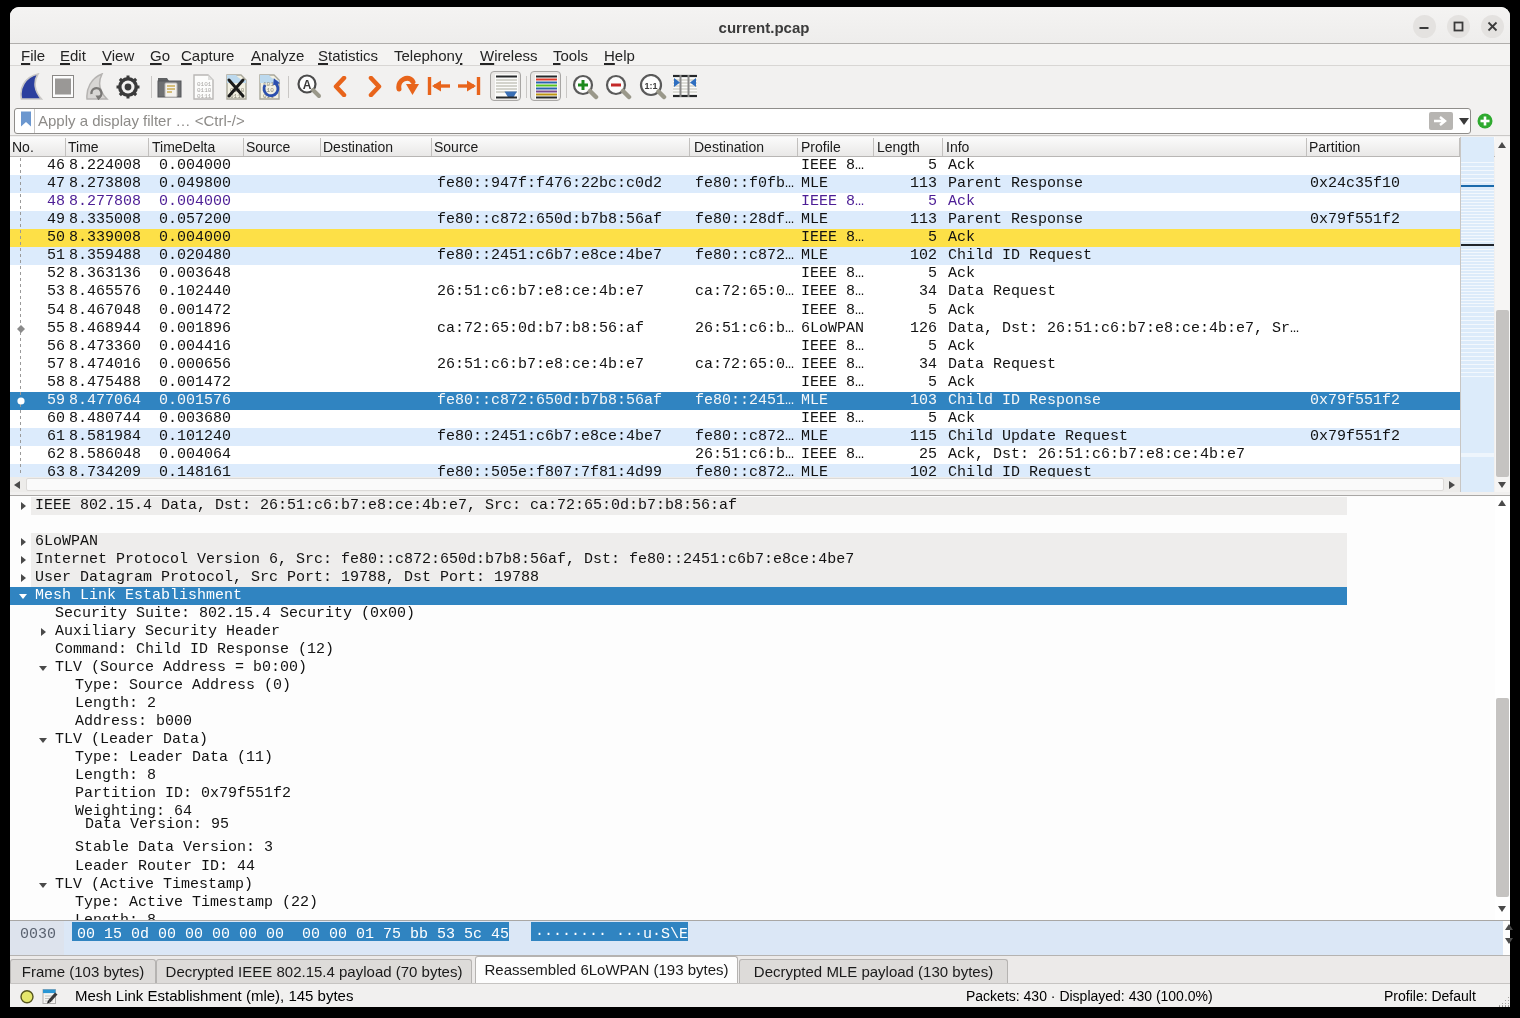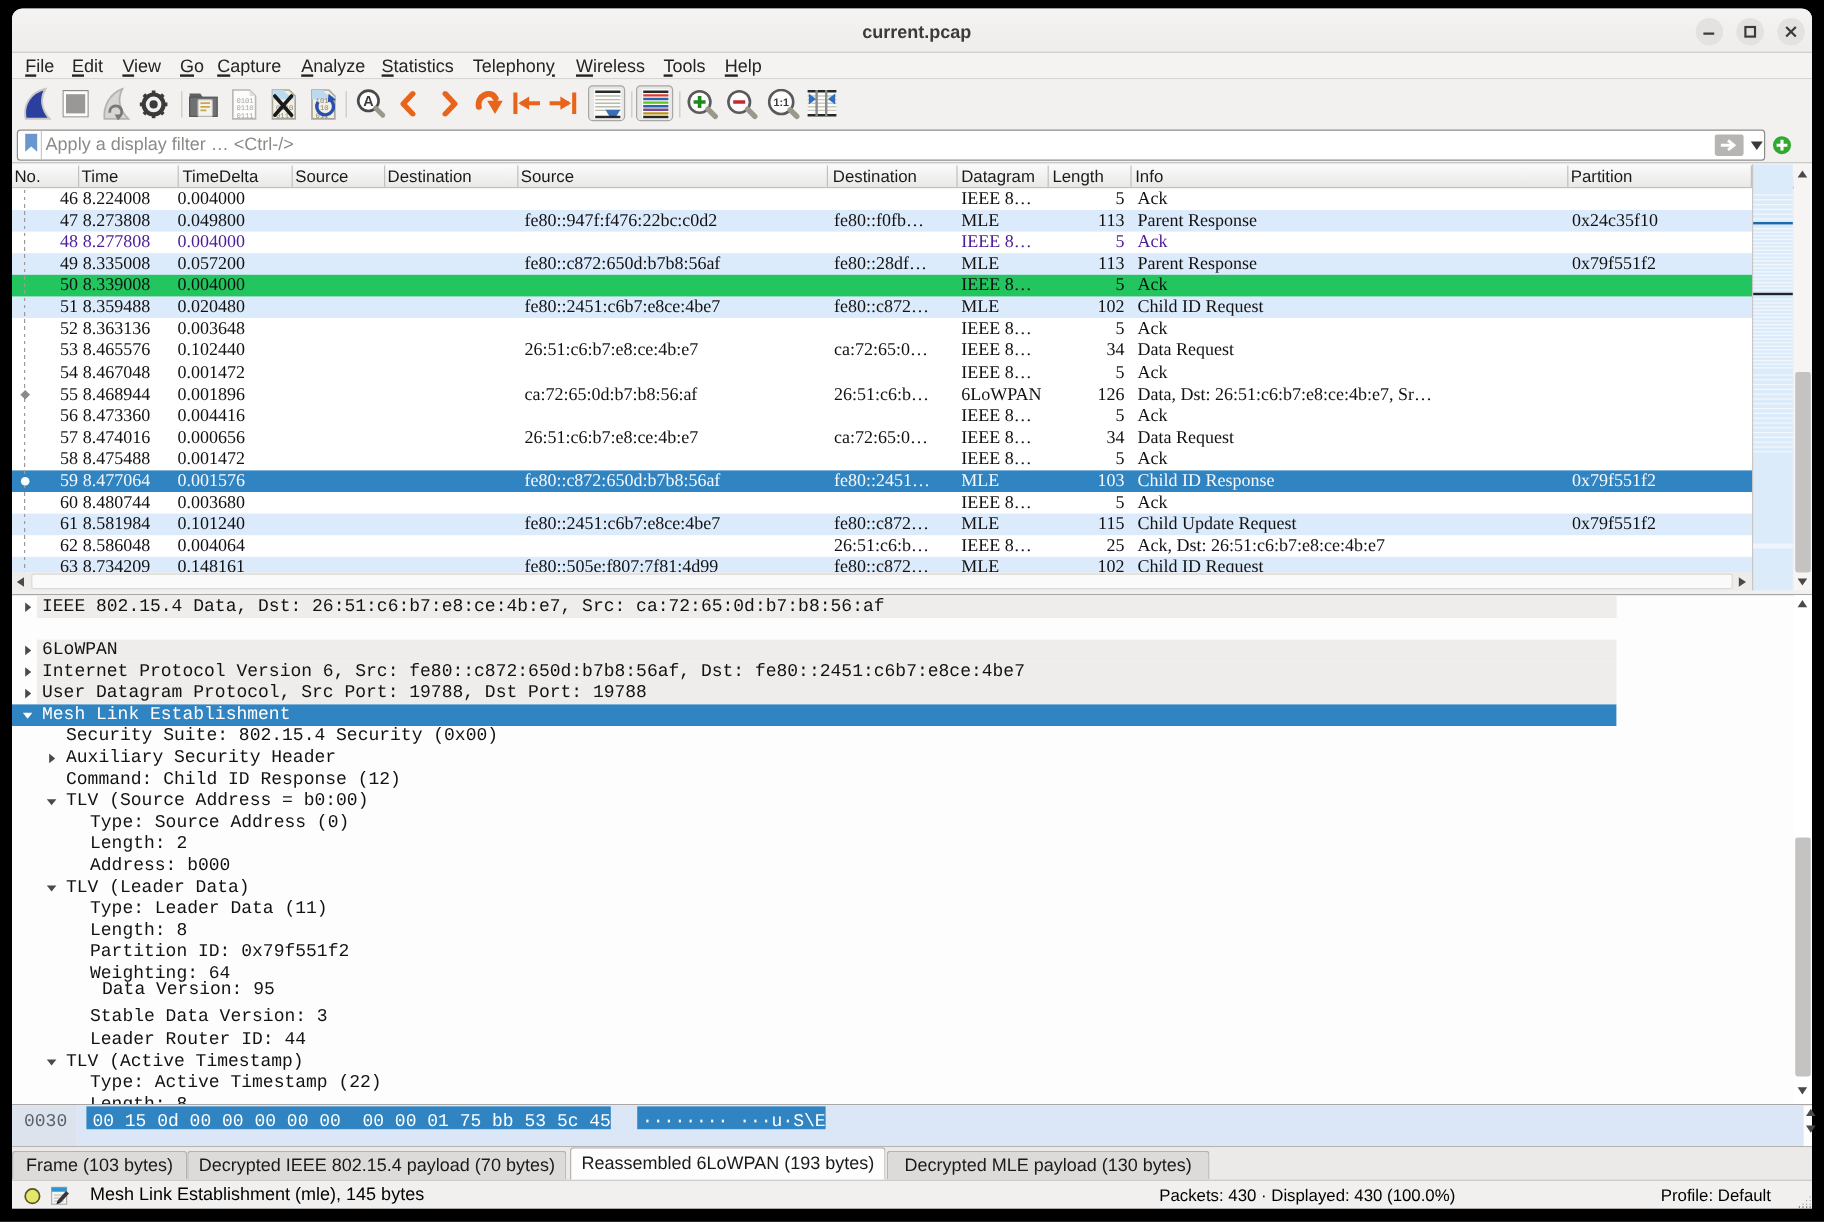--- a/index.html
+++ b/index.html
@@ -21,26 +21,26 @@
 #filterrow{left:10px;top:105px;width:1500px;height:31px;background:#f2f1f0;border-bottom:1px solid #cbc9c7;}
 #filterbox{left:14px;top:108px;width:1457px;height:26px;background:#fff;border:1px solid #8f8d8a;border-radius:3px;}
 #filtertext{left:38px;top:112px;font-size:15px;color:#8d8b88;}
 #fbsep{left:34px;top:109px;width:1px;height:24px;background:#c9c7c5;}
 #fgo{left:1429px;top:112px;width:24px;height:18px;background:#b7b5b2;border-radius:2px;}
 
 #plheader{left:10px;top:137px;width:1500px;height:20px;background:linear-gradient(#fbfbfb,#e9e8e7);border-bottom:1px solid #b8b6b4;}
 .hl{top:2px;font-size:14px;color:#1a1a1a;white-space:pre;}
 .hsep{top:1px;width:1px;height:18px;background:#c2c0be;}
 
-#plist{left:10px;top:157px;width:1450px;height:320px;background:#fff;overflow:hidden;font-family:Liberation Serif, serif;font-size:15px;color:#121212;}
+#plist{left:10px;top:157px;width:1450px;height:320px;background:#fff;overflow:hidden;font-family:Liberation Mono, monospace;font-size:15px;color:#121212;}
 .prow{left:0;width:1450px;height:19px;}
 .prow span{position:absolute;white-space:pre;top:0;line-height:18px;}
 .c-no{left:0px;width:55px;text-align:right;}
 .c-time{left:59px;}
-.c-td{left:138px;width:94px;text-align:left;}
+.c-td{left:138px;width:94px;text-align:center;}
 .c-src{left:427px;}
 .c-dst{left:685px;}
 .c-proto{left:791px;}
 .c-len{left:863px;width:64px;text-align:right;}
 .c-info{left:938px;}
 .c-part{left:1300px;}
 #dashline{left:20px;top:158px;width:1px;height:318px;background:repeating-linear-gradient(#9a9a9a 0 3px,transparent 3px 6px);}
 
 #plhscroll{left:10px;top:477px;width:1450px;height:15px;background:#edecea;}
 #minimap{left:1460px;top:137px;width:34px;height:355px;background:#dcebfa;border-left:1px solid #c8c6c4;}
@@ -278,21 +278,21 @@
   </svg>
 
 <div class="abs" id="plheader">
     <div class="abs hl" style="left:2px">No.</div>
     <div class="abs hl" style="left:58px">Time</div>
     <div class="abs hl" style="left:142px">TimeDelta</div>
     <div class="abs hl" style="left:236px">Source</div>
     <div class="abs hl" style="left:313px">Destination</div>
     <div class="abs hl" style="left:424px">Source</div>
     <div class="abs hl" style="left:684px">Destination</div>
-    <div class="abs hl" style="left:791px">Datagram</div>
+    <div class="abs hl" style="left:791px">Profile</div>
     <div class="abs hl" style="left:867px">Length</div>
     <div class="abs hl" style="left:936px">Info</div>
     <div class="abs hl" style="left:1299px">Partition</div>
     <div class="abs hsep" style="left:55px"></div>
     <div class="abs hsep" style="left:138px"></div>
     <div class="abs hsep" style="left:233px"></div>
     <div class="abs hsep" style="left:310px"></div>
     <div class="abs hsep" style="left:421px"></div>
     <div class="abs hsep" style="left:679px"></div>
     <div class="abs hsep" style="left:787px"></div>
@@ -333,21 +333,21 @@
       <span class="c-no">49</span>
       <span class="c-time">8.335008</span>
       <span class="c-td">0.057200</span>
       <span class="c-src">fe80::c872:650d:b7b8:56af</span>
       <span class="c-dst">fe80::28df…</span>
       <span class="c-proto">MLE</span>
       <span class="c-len">113</span>
       <span class="c-info">Parent Response</span>
       <span class="c-part">0x79f551f2</span>
     </div>
-<div class="abs prow" style="top:72.28px;background:#22c55e;color:#121212">
+<div class="abs prow" style="top:72.28px;background:#fde047;color:#121212">
       <span class="c-no">50</span>
       <span class="c-time">8.339008</span>
       <span class="c-td">0.004000</span>
       <span class="c-proto">IEEE 8…</span>
       <span class="c-len">5</span>
       <span class="c-info">Ack</span>
     </div>
 <div class="abs prow" style="top:90.35px;background:#dcebfc;color:#121212">
       <span class="c-no">51</span>
       <span class="c-time">8.359488</span>

